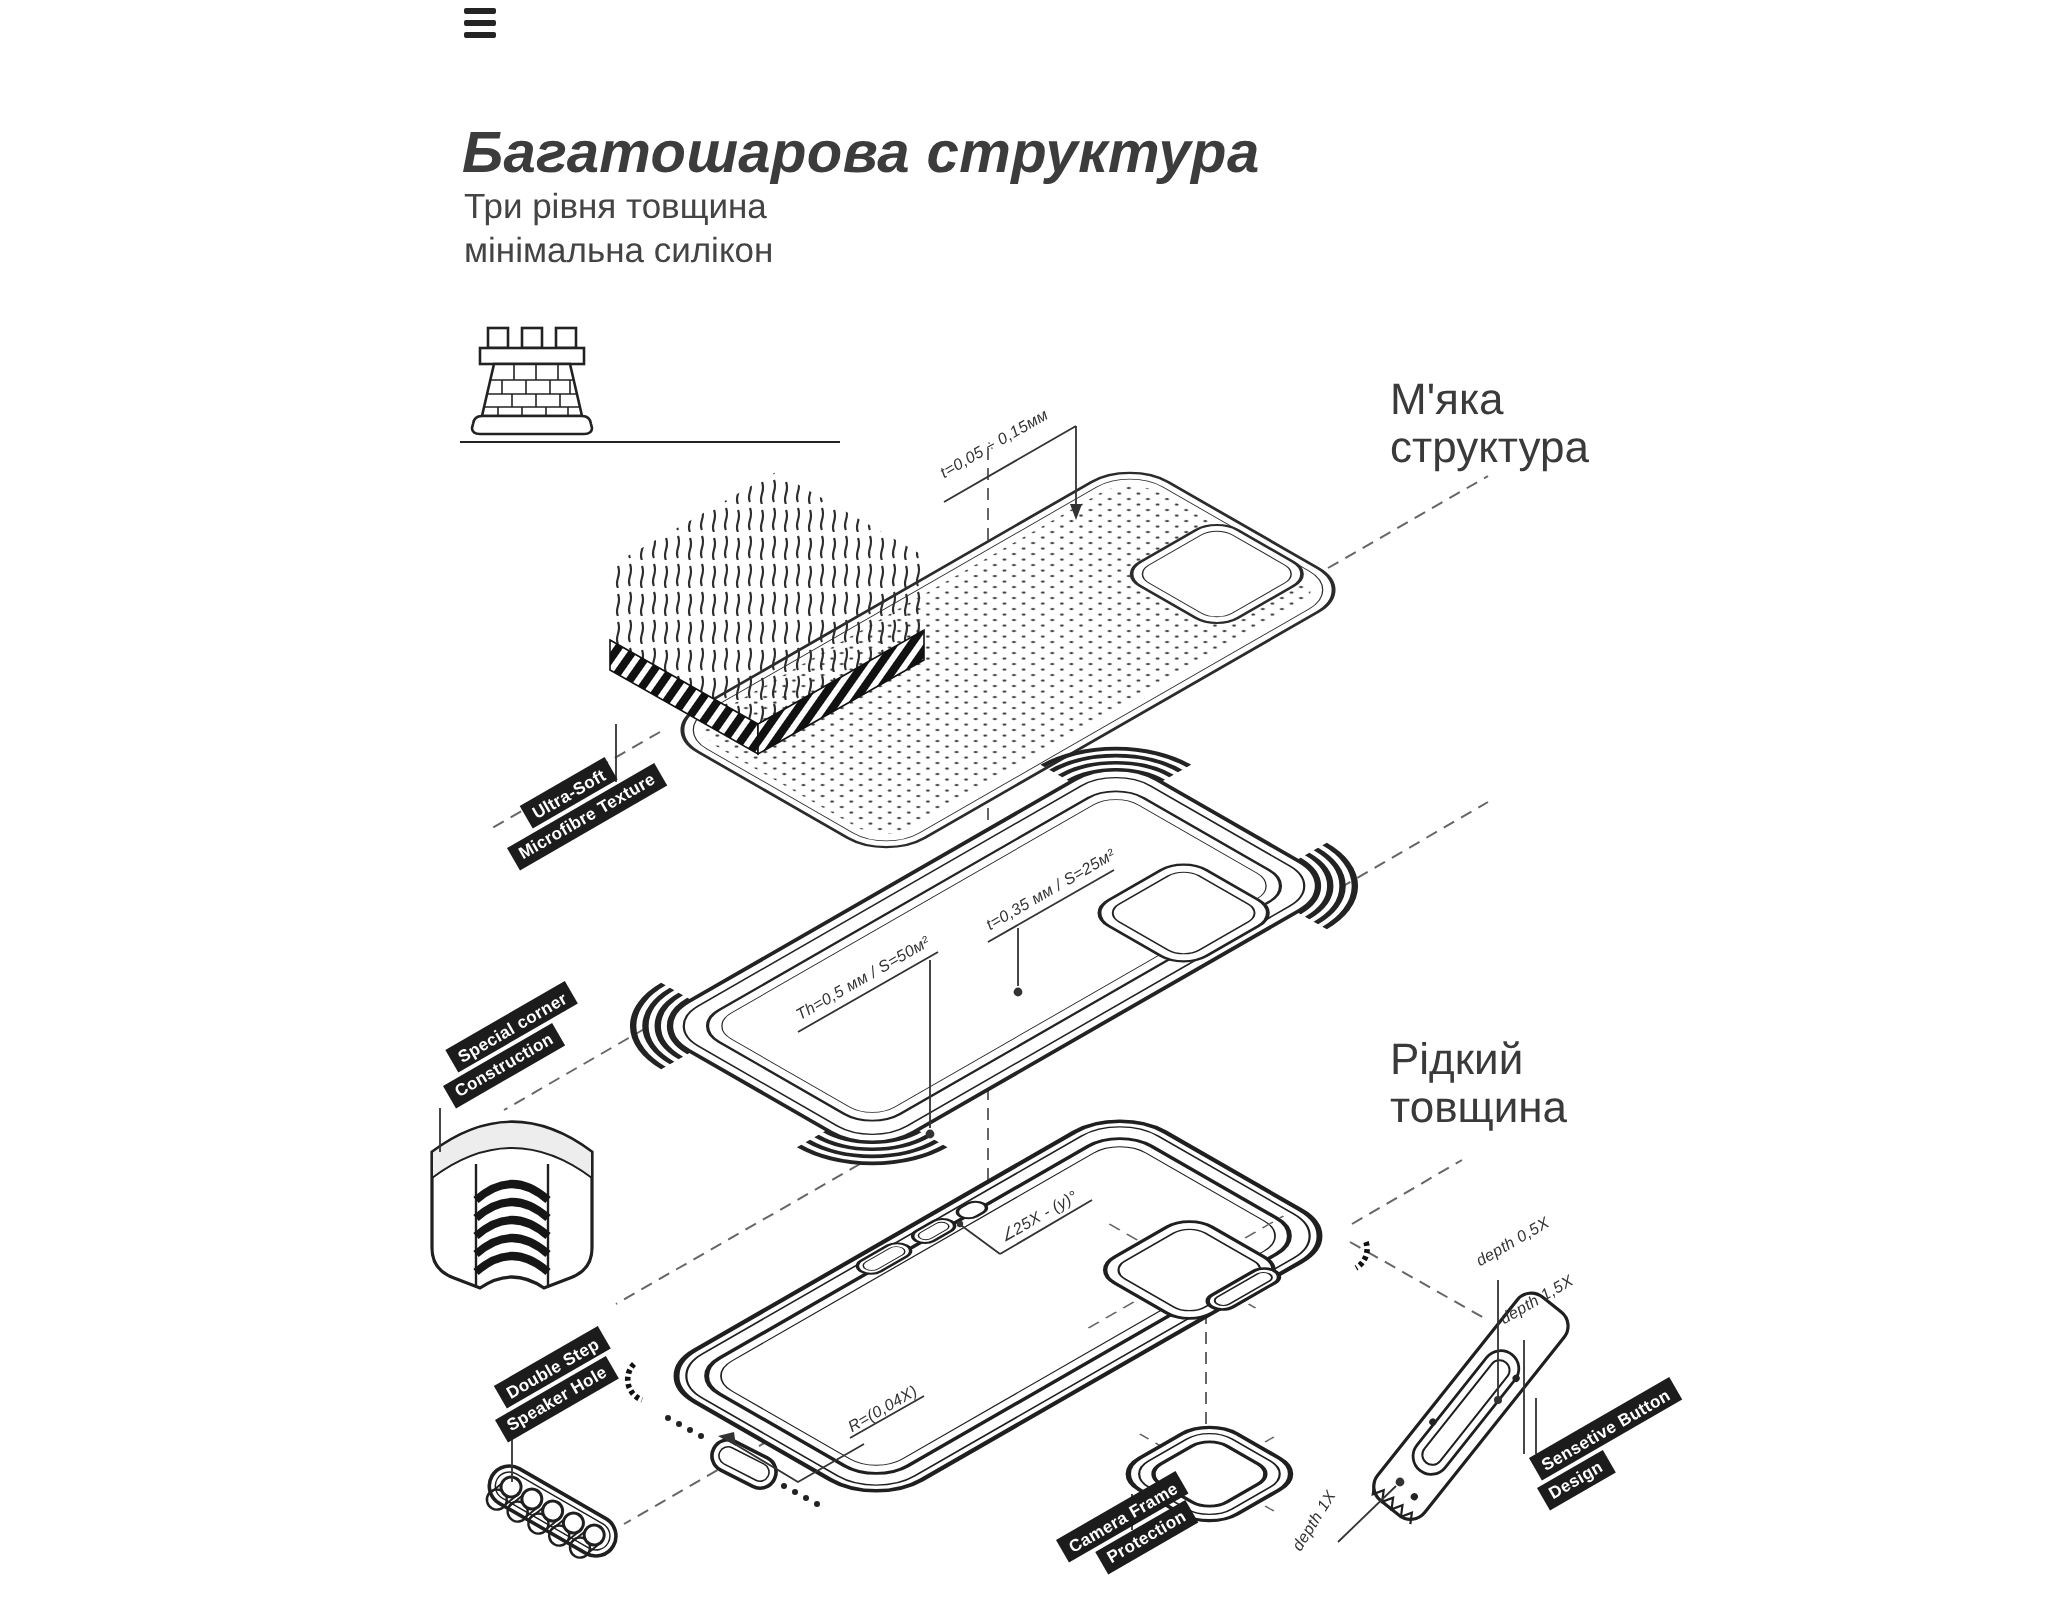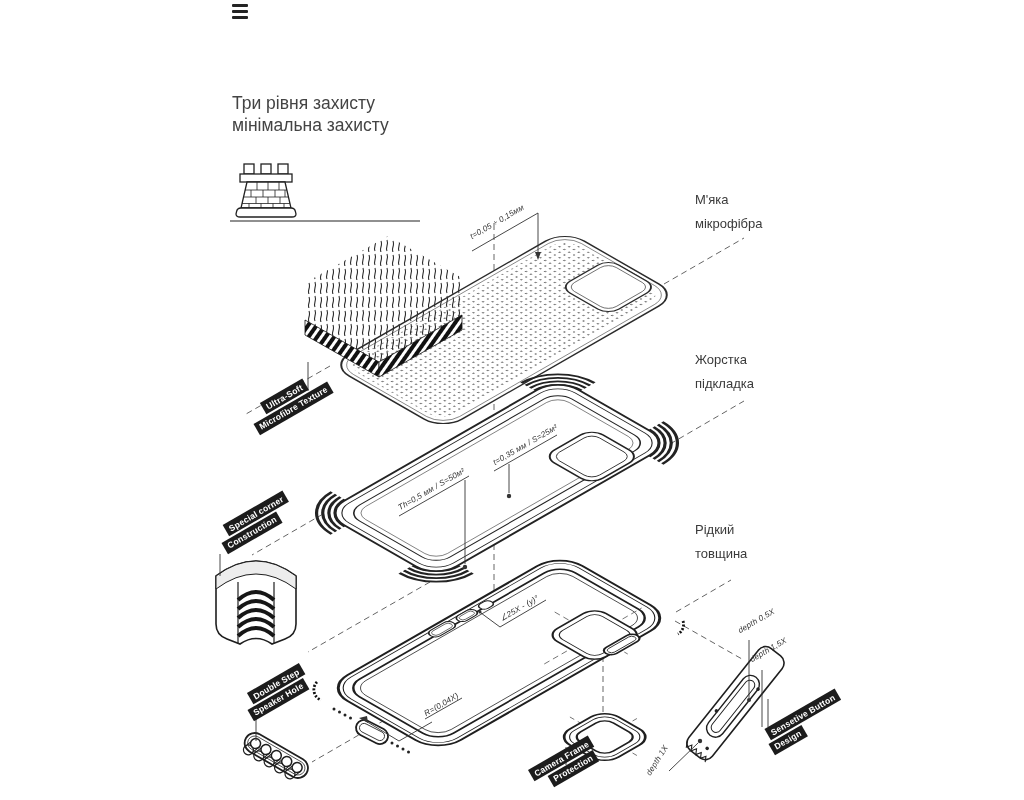--- a/index.html
+++ b/index.html
@@ -6,21 +6,21 @@
   .stage{position:relative;width:1024px;height:800px;background:#ffffff;overflow:hidden;
          font-family:"Liberation Sans", sans-serif;color:#3a3a3a;}
   
   .menu{position:absolute;left:232px;top:4px;width:16px;height:15px;display:flex;
         flex-direction:column;justify-content:space-between;}
   .menu i{display:block;height:3.2px;background:#242424;border-radius:1px;}
   .title{position:absolute;left:231px;top:42px;font-size:29px;font-weight:800;
          font-style:italic;color:#3c3c3c;letter-spacing:.2px;white-space:nowrap;}
   .subtitle{position:absolute;left:232px;top:93px;font-size:17.5px;line-height:21.5px;color:#444;}
   
-  .layer-label{position:absolute;left:695px;font-size:13px;line-height:23.5px;color:#3a3a3a;}
+  .layer-label{position:absolute;left:695px;font-size:22px;line-height:23.5px;color:#3a3a3a;}
   
   .dim{position:absolute;font-size:8px;font-style:italic;color:#333;white-space:nowrap;
        transform:rotate(-30deg);transform-origin:left bottom;letter-spacing:.2px;}
   .dim.steep{transform:rotate(-58deg);}
   
   .tag{position:absolute;transform:rotate(-30deg);transform-origin:left top;}
   .tag .strip{background:#1c1c1c;color:#fff;font-size:8.5px;font-weight:bold;line-height:10px;
               padding:1.5px 4px;margin-bottom:1.5px;white-space:nowrap;width:max-content;
               letter-spacing:.2px;}
   svg{position:absolute;left:0;top:0;}
@@ -236,32 +236,29 @@
       <circle cx="700" cy="741" r="2.2" fill="#333" stroke="none"></circle>
       <path d="M308,362 L308,391 M220,554 L220,576 M256,716 L256,741 M566,747 L566,765 M768,699 L768,727"></path>
     </g>
   </svg>
 
   <div class="menu">
     <i></i>
       <i></i>
       <i></i>
   </div>
+  <h1 class="title">Багатошарова структура</h1>
   <div class="subtitle">
-    <div>Три рівня захисту</div>
-    <div>мінімальна захисту</div>
+    <div>Три рівня товщина</div>
+    <div>мінімальна силікон</div>
   </div>
 
   <div class="layer-label" style="top:188px">
     <div>М'яка</div>
-    <div>мікрофібра</div>
-  </div>
-  <div class="layer-label" style="top:348px">
-    <div>Жорстка</div>
-    <div>підкладка</div>
+    <div>структура</div>
   </div>
   <div class="layer-label" style="top:518px">
     <div>Рідкий</div>
     <div>товщина</div>
   </div>
 
   <div class="tag" style="left:246px;top:411px">
     <div class="strip" style="margin-left:16px">Ultra-Soft</div>
     <div class="strip">Microfibre Texture</div>
   </div>

